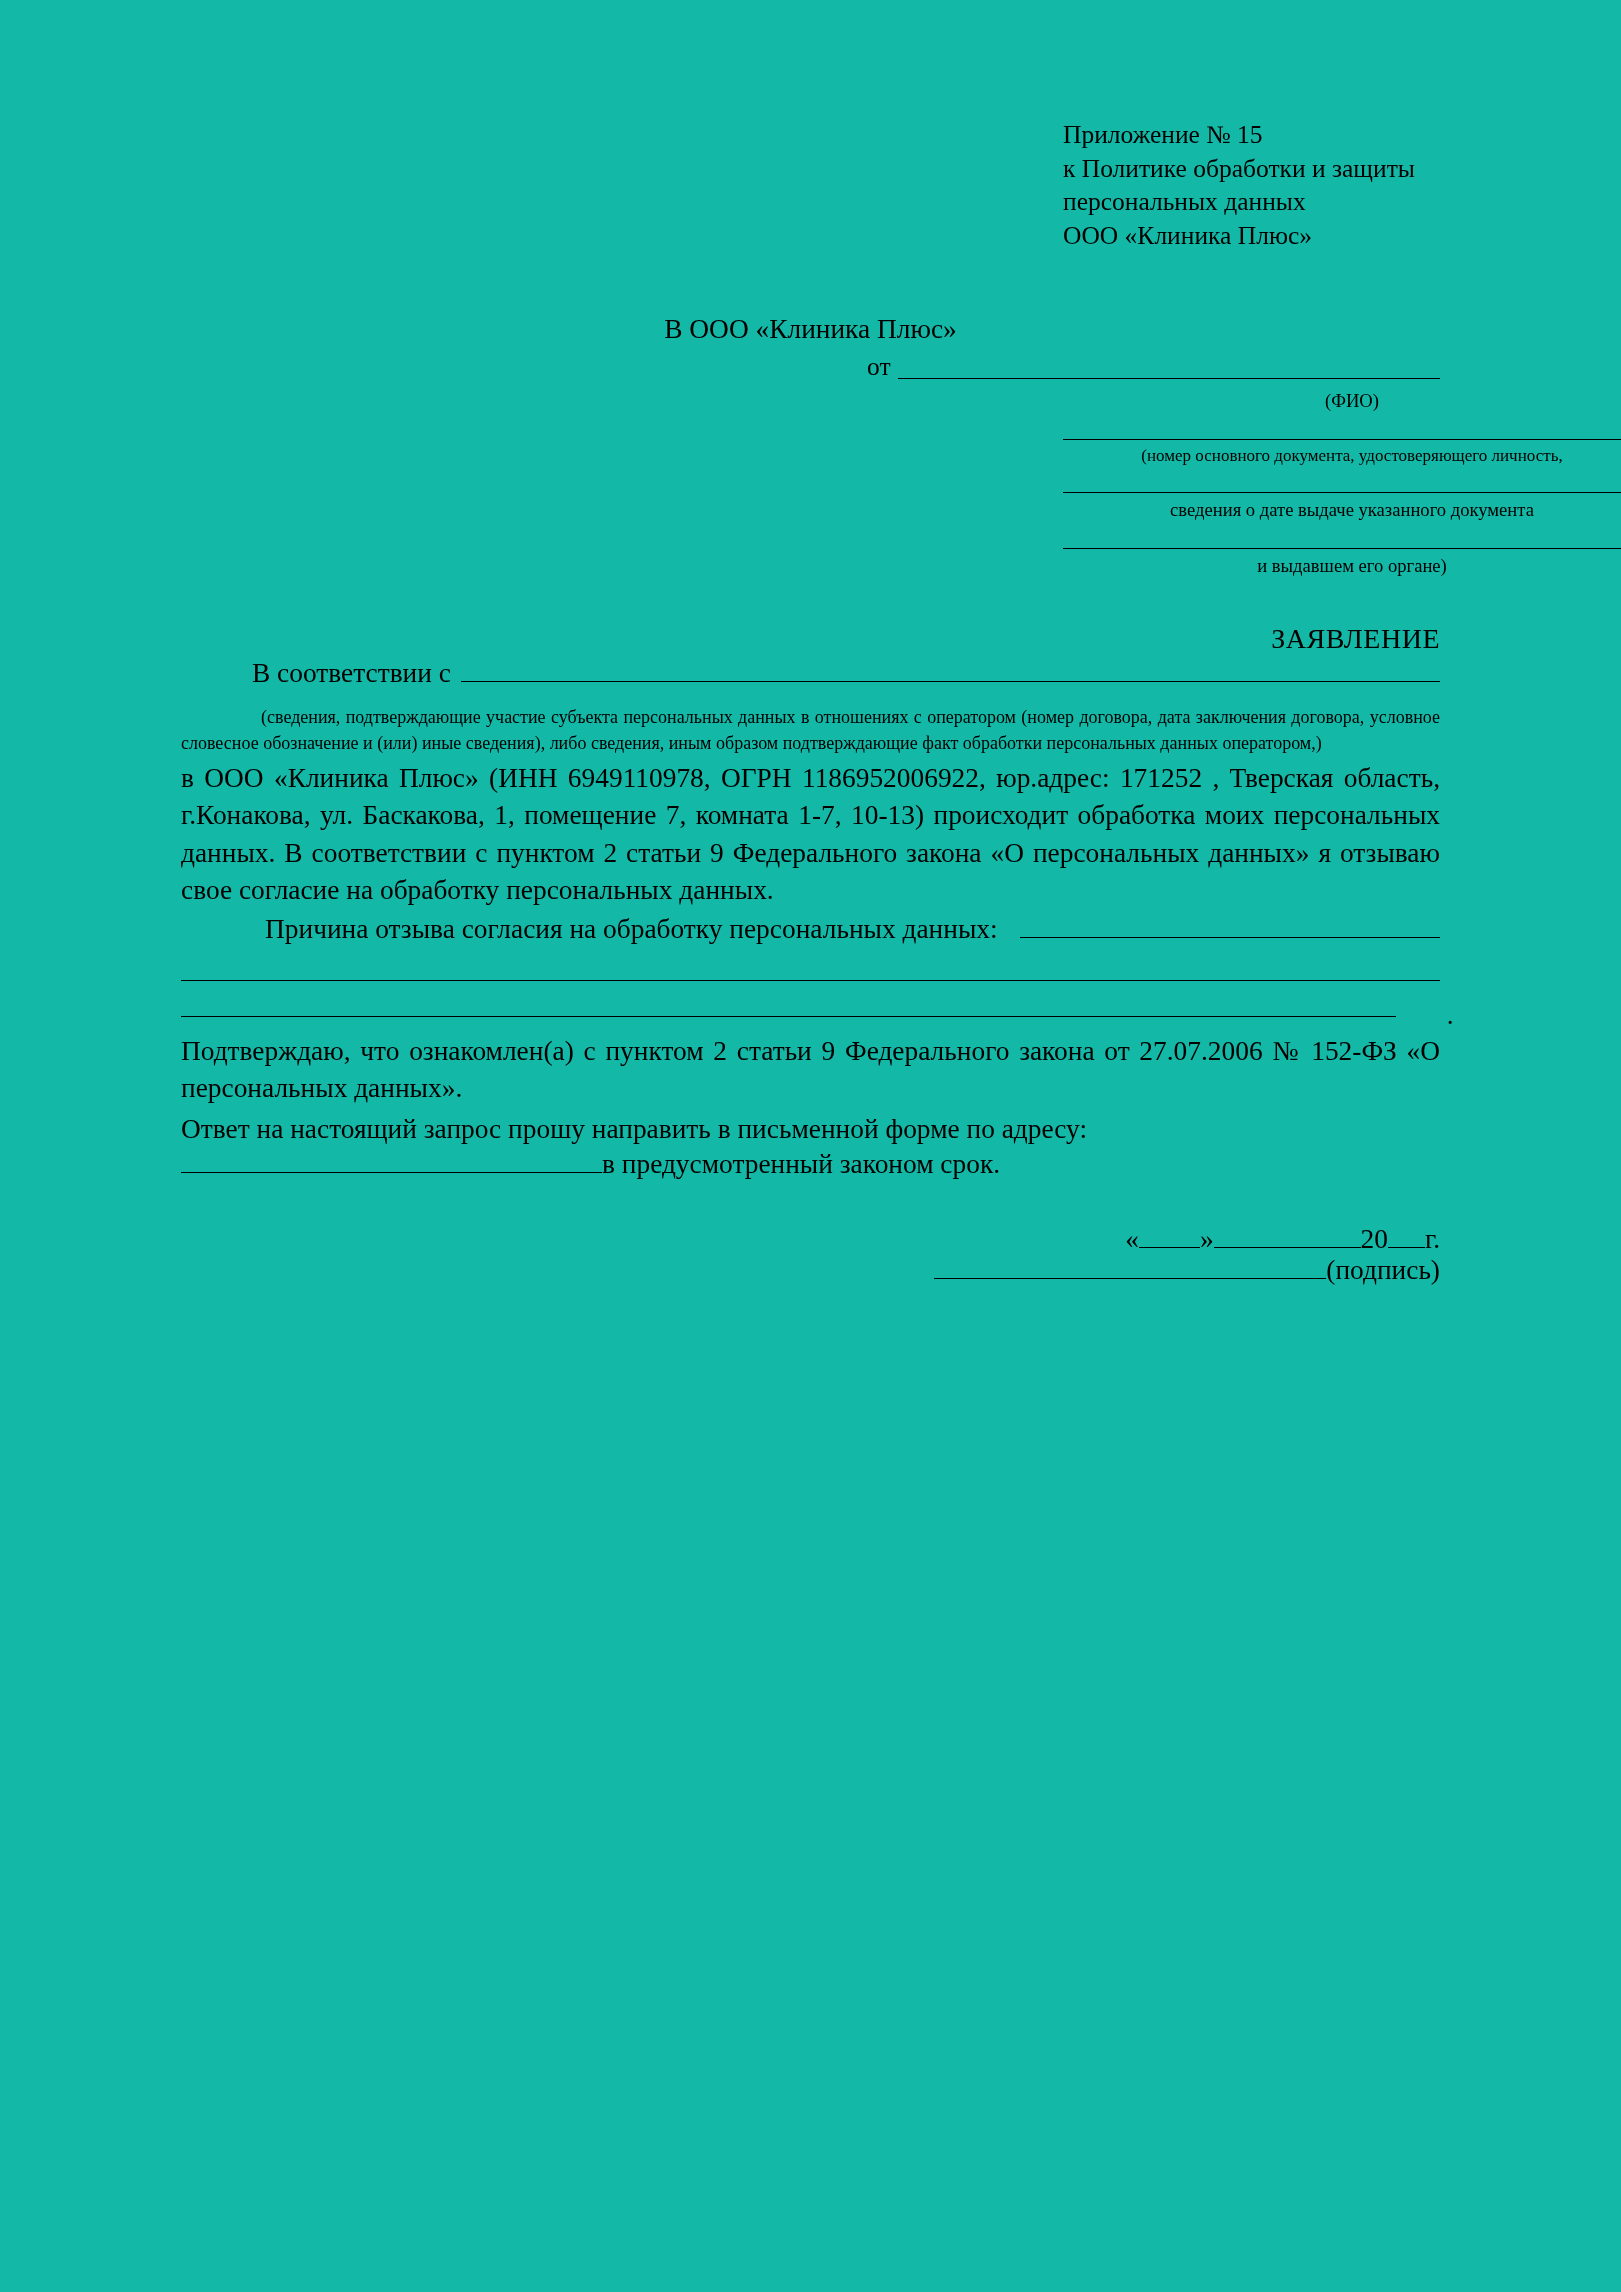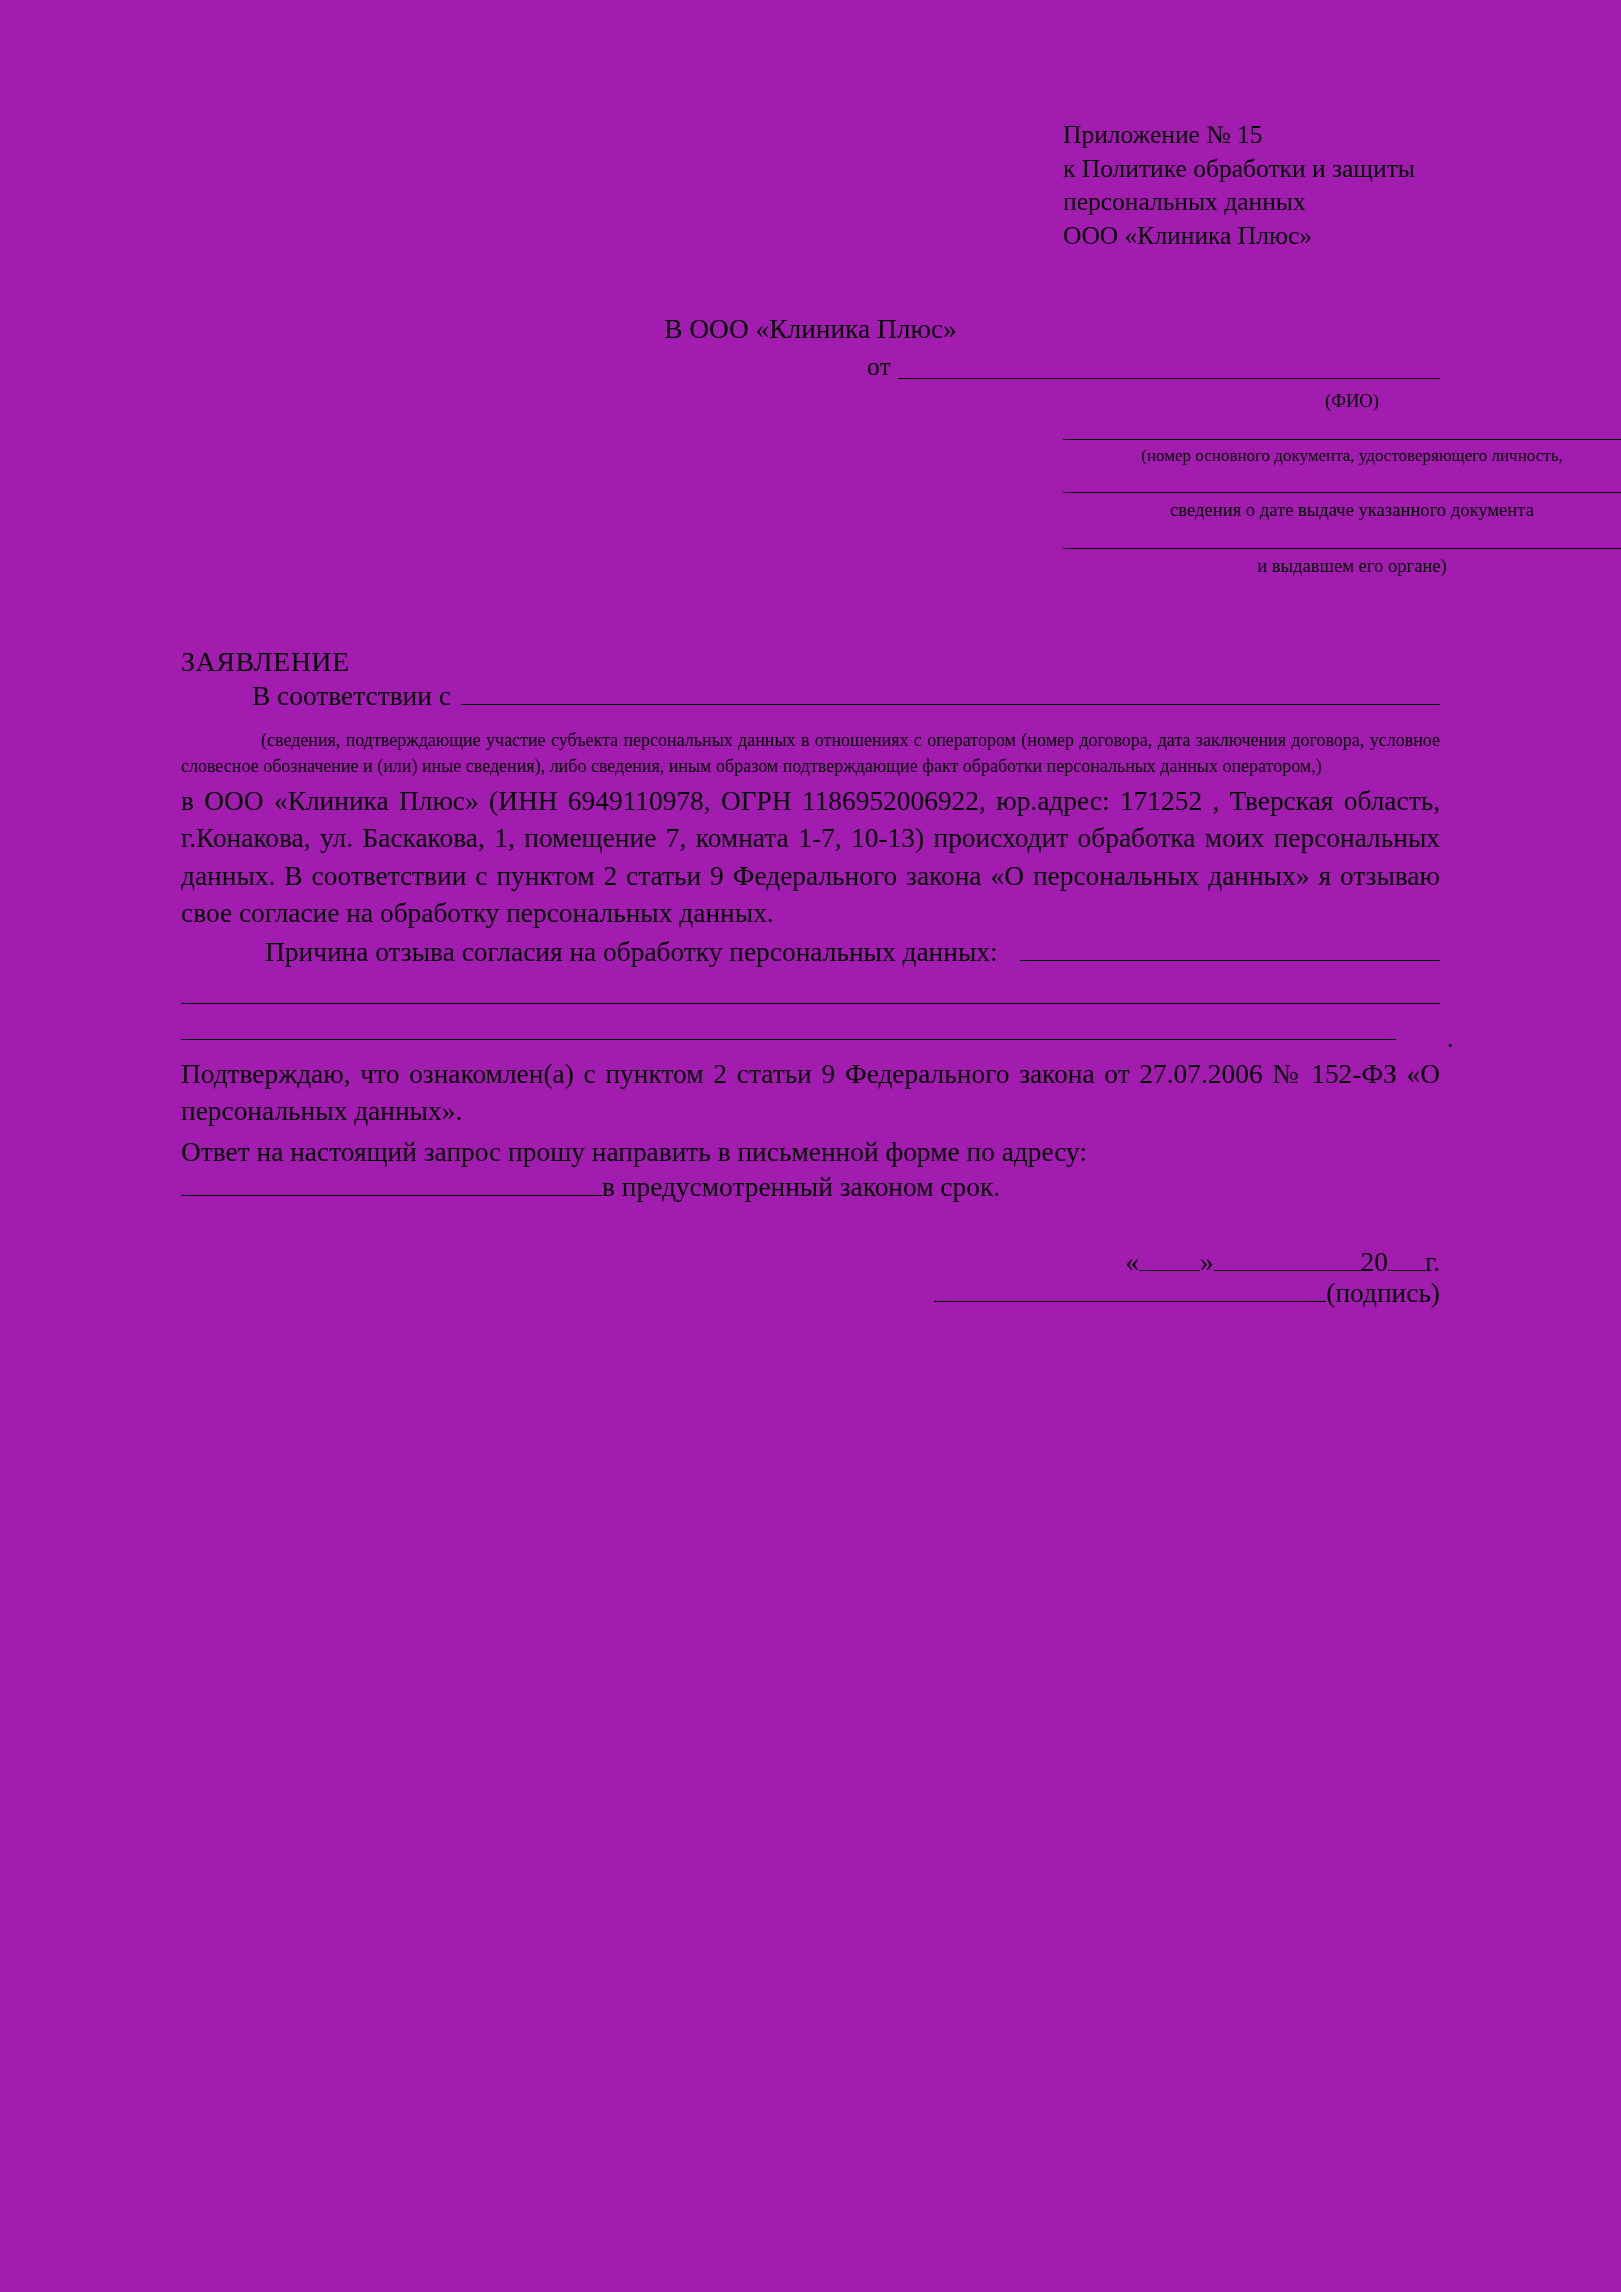--- a/index.html
+++ b/index.html
@@ -9,21 +9,21 @@
   }
   body {
     font-family: "Liberation Serif", "DejaVu Serif", serif;
     color: #000000;
   }
   .page {
     position: relative;
     width: 1621px;
     height: 2293px;
     margin: 0 auto;
-    background: #a21caf;
+    background: #14b8a6;
     box-sizing: border-box;
     padding: 118px 181px 0 181px;
   }
   .header-block {
     width: 451px;
     margin-left: 882px;
     font-size: 25.5px;
     line-height: 1.32;
   }
   .header-block div {
@@ -71,22 +71,22 @@
   .field-caption {
     text-align: center;
     font-size: 18.6px;
     margin-top: 4.9px;
     line-height: 1.3;
   }
   .field-caption.small {
     font-size: 17px;
   }
   .statement-title {
-    margin-top: 68px;
-    text-align: left;
+    margin-top: 45px;
+    text-align: right;
     font-size: 28px;
     letter-spacing: 0.5px;
   }
   .inline-line {
     display: inline-block;
     border-bottom: 1.5px solid #000;
     vertical-align: baseline;
   }
   .row-accord {
     display: flex;

